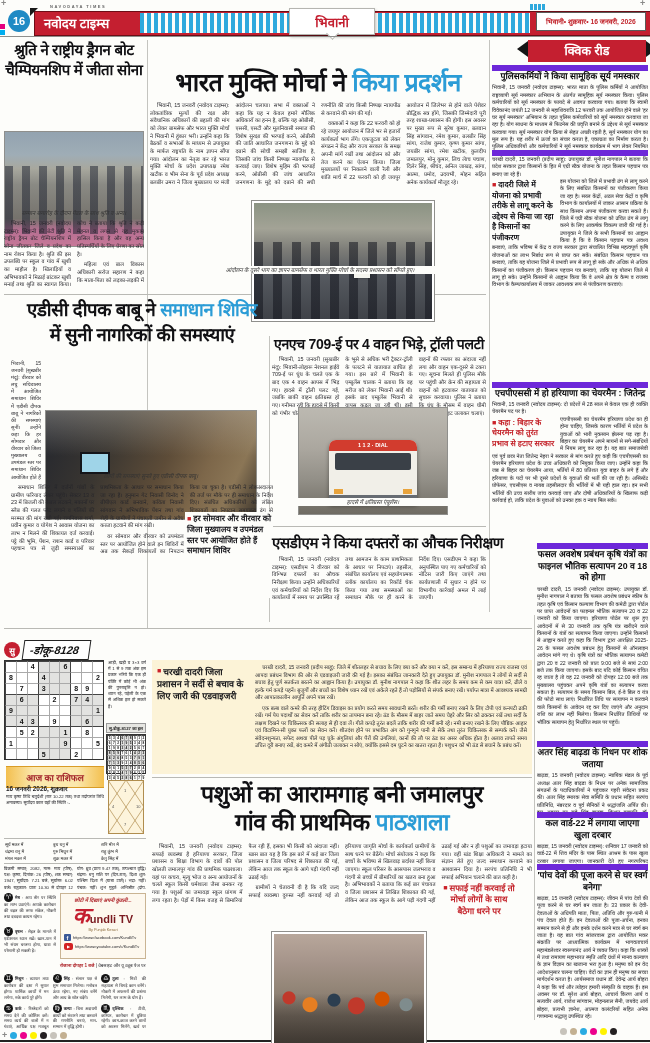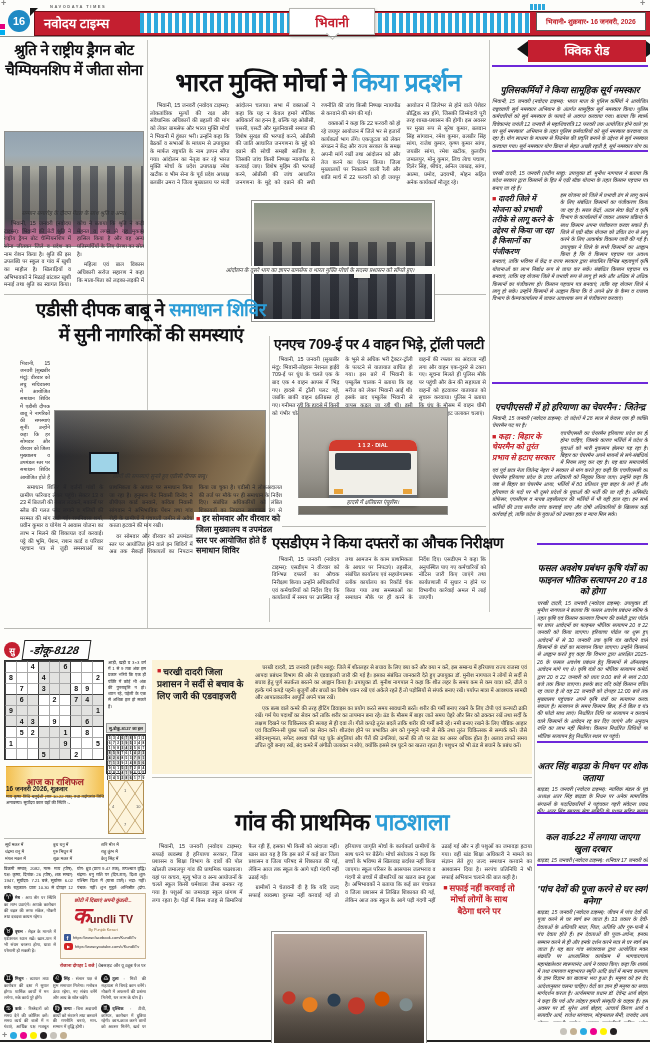--- a/index.html
+++ b/index.html
@@ -44,21 +44,21 @@
   .cold-banner { background:#d8312e; color:#fff; font-weight:bold; font-size:15px; display:flex; align-items:center; justify-content:center; letter-spacing:-0.2px; }
   .advisory { background:#fcf3d7; padding:4px 5px; overflow:hidden; }
   .advisory-sub { float:left; width:92px; font-size:9px; font-weight:bold; color:#17171a; line-height:1.35; margin:2px 6px 2px 0; }
 
   
   .qr { display:flex; flex-direction:column; }
   .qr-title { position:relative; margin:0 2px 3px 36px; background:#c41f30; color:#fff; font-weight:bold; font-size:12.5px; text-align:center; padding:2px 0 3px; }
   .qr-title::before, .qr-title::after { content:""; position:absolute; top:1px; border-style:solid; }
   .qr-title::before { left:-11px; border-width:8px 11px 8px 0; border-color:transparent #161616 transparent transparent; }
   .qr-title::after { right:-11px; border-width:8px 0 8px 11px; border-color:transparent transparent transparent #161616; }
-  .qr-item { overflow:hidden; padding-top:18px; border-top:2px solid #6d28d9;font-style:italic; }
+  .qr-item { overflow:hidden; padding-top:0; border-top:6px solid #6d28d9; }
   .qr-item:first-of-type { border-top:none; }
   .qr-head { font-size:8.8px; font-weight:bold; text-align:center; line-height:1.3; color:#0e0e10; margin-bottom:2px; }
   .qr-body { font-size:5.2px; line-height:1.42; text-align:justify; color:#26262b; }
   .qr-bullet { float:left; width:64px; margin:2px 4px 1px 0; font-size:7.8px; }
   .qr-indent { margin-left:45px; width:111px; }
 
   
   .photo-dragon { background:
     linear-gradient(180deg,#93a3b0 0%,#9fadb6 20%,#a8a89e 32%,#8a8a84 46%,#75726c 76%,#b66f92 86%,#c77898 100%); }
   .photo-dragon::before { content:""; position:absolute; left:0; right:0; top:30%; bottom:10%;
@@ -179,21 +179,21 @@
     <div class="abs body-sm cols-4" style="left:0;top:64px;width:336px;height:188px">
       <p>भिवानी, 15 जनवरी (नवोदय टाइम्स): लोकतांत्रिक मूल्यों की रक्षा और संवैधानिक अधिकारों की बहाली की मांग को लेकर बामसेफ और भारत मुक्ति मोर्चा ने भिवानी में हुंकार भरी। उन्होंने कहा कि बैठकों व सभाओं के माध्यम से उपायुक्त के मार्फत राष्ट्रपति के नाम ज्ञापन सौंपा गया। आंदोलन का नेतृत्व कर रहे भारत मुक्ति मोर्चा के प्रदेश उपाध्यक्ष रमेश खटीक व भीम सेना के पूर्व प्रदेश अध्यक्ष बलबीर उमरा ने जिला मुख्यालय पर मंजी आंदोलन चलाया। सभा में वक्ताओं ने कहा कि यह न केवल हमारे मौलिक अधिकारों का हनन है, बल्कि यह ओबीसी, एससी, एसटी और मूलनिवासी समाज की विशेष सुरक्षा की भरपाई करने, ओबीसी की जाति आधारित जनगणना के मुद्दे को दबाने की सोची समझी साजिश है, जिसकी जांच किसी निष्पक्ष न्यायपीठ से करवाई जाए। विशेष मुहिम की भरपाई करने, ओबीसी की जांच आधारित जनगणना के मुद्दे को दबाने की सधी रणनीति की जांच किसी निष्पक्ष न्यायपीठ से करवाने की मांग की गई।</p>
       <p>वक्ताओं ने कहा कि 22 फरवरी को हो रहे जयपुर आयोजन में जिले भर से हजारों कार्यकर्ता भाग लेंगे। एकजुटता को लेकर संगठन ने केंद्र और राज्य सरकार के समक्ष अपनी मांगें रखीं तथा आंदोलन को और तेज करने का ऐलान किया। जिला मुख्यालयों पर निकलने वाली रैली और शांति मार्च में 22 फरवरी को ही जयपुर आयोजन में जिलेभर से होने वाले पेशेवर बौद्धिक सत्र होंगे, जिसकी जिम्मेदारी पूरी तरह शाखा-प्रशासन की होगी। इस अवसर पर मुख्य रूप से सुरेश कुमार, बलवान सिंह सांगवान, रमेश कुमार, बलबीर सिंह सांगा, राजेश कुमार, कृष्ण कुमार सांगा, जयबीर सांगा, रमेश खटीक, कुलदीप जमालपुर, मोनू कुमार, लिच लेाच पचाण, दिलेर सिंह, श्रीचंद, अनिल जाखड़, सांगा, आत्मा, प्रमोद, उदयभी, मोहन सहित अनेक कार्यकर्ता मौजूद रहे।</p>
     </div>
     <div class="ph photo-protest abs" style="left:102px;top:104px;width:182px;height:120px;border:2px solid #fff;outline:1px solid #8f8f8c">
         <span class="paper"></span>
       </div>
     <div class="abs caption" style="left:40px;top:228px;width:260px;background:#fdfdfa">आंदोलन के दूसरे भाग का ज्ञापन बामसेफ व भारत मुक्ति मोर्चा के सदस्य प्रशासन को सौंपते हुए।</div>
   </div>
 
-  <div class="abs" style="left:20px;top:298px;width:262px;height:326px">
+  <div class="abs" style="left:11px;top:298px;width:262px;height:326px">
     <h2 class="hl head-samadhan ctr"><span>एडीसी दीपक बाबू ने </span><span class="blue">समाधान शिविर</span><br><span>में सुनी नागरिकों की समस्याएं</span></h2>
     <div class="abs body-sm" style="left:0;top:62px;width:30px;height:120px;font-size:5px">भिवानी, 15 जनवरी (सुखबीर मंदू): वीरवार को लघु सचिवालय में आयोजित समाधान शिविर में एडीसी दीपक बाबू ने नागरिकों की समस्याएं सुनीं। उन्होंने कहा कि हर सोमवार और वीरवार को जिला मुख्यालय व उपमंडल स्तर पर समाधान शिविर आयोजित होते हैं जिनमें नागरिक अपनी समस्याएं रख सकते हैं।</div>
     <div class="ph photo-meeting abs" style="left:34px;top:62px;width:212px;height:110px">
         <span class="screen"></span>
       </div>
     <div class="abs caption" style="left:34px;top:174px;width:212px">लोगों की समस्याएं सुनते हुए एडीसी दीपक बाबू।</div>
     <div class="abs body-sm cols-3" style="left:0;top:186px;width:262px;height:138px">
       <p>समाधान शिविर में दर्जनों गांवों के ग्रामीण फरियाद लेकर पहुंचे। सेक्टर 13 व 23 में बिजली की केबल लटकने, मकानों पर स्लैब की गलत प्लेट लगाने व गलियों की मरम्मत की मांग रखी गई। रामनिवास शर्मा, प्रवीन कुमार व योगेश ने आवास योजना का लाभ न मिलने की शिकायत दर्ज करवाई। पट्टे की भूमि, पेंशन, राशन कार्ड व परिवार पहचान पत्र से जुड़ी समस्याओं का प्राथमिकता के आधार पर समाधान किया जा रहा है। हनुमान गेट निवासी विनोद ने बीपीएल कार्ड बनवाने, कविता निवासी सांगवान ने अभिभाविक पेंशन तथा गांव रोही के ग्रामीणों ने पंचायती जमीन से अवैध कब्जा हटवाने की मांग रखी।</p>
       <p>वर सोमवार और वीरवार को उपमंडल स्तर पर आयोजित होने वाले इन शिविरों में अब तक सैकड़ों शिकायतों का निपटान किया जा चुका है। एडीसी ने लोकअदालत की तर्ज पर मौके पर ही समाधान के निर्देश दिए। संबंधित अधिकारियों को लंबित शिकायतों का निपटान समयबद्ध ढंग से करने तथा समस्याओं का समाधान मौके पर ही किए जाने के निर्देश भी दिए गए। उन्होंने कहा कि सरकार का उद्देश्य है कि आमजन की समस्याओं का समाधान उनके घर-द्वार के समीप ही हो सके।</p>
     </div>
@@ -228,21 +228,21 @@
     <div class="advisory abs" style="left:0;top:28px;width:380px;height:114px">
       <div class="advisory-sub"><span class="bsq">■</span><span>चरखी दादरी जिला प्रशासन ने सर्दी से बचाव के लिए जारी की एडवाइजरी</span></div>
       <div class="body-sm" style="font-size:5.3px">
         <p>चरखी दादरी, 15 जनवरी (प्रदीप साहू): जिले में शीतलहर से बचाव के लिए क्या करें और क्या न करें, इस सम्बन्ध में हरियाणा राज्य राजस्व एवं आपदा प्रबंधन विभाग की ओर से एडवाइजरी जारी की गई है। इसका संबंधित जानकारी देते हुए उपायुक्त डॉ. मुनीश नागपाल ने लोगों से सर्दी से बचाव हेतु पूर्ण सतर्कता बरतने का आह्वान किया है। उपायुक्त डॉ. मुनीश नागपाल ने कहा कि शीत लहर के समय कम से कम यात्रा करें, ढीले व हल्के गर्म कपड़े पहनें। बुजुर्गों और बच्चों का विशेष ध्यान रखें एवं अकेले रहते हैं तो पड़ोसियों से संपर्क बनाए रखें। पर्याप्त मात्रा में आवश्यक सामग्री और आपातकालीन आपूर्ति अपने पास रखें।</p>
         <p>एक बल्ब वाले कमरे की तरह हीटिंग डिवाइस का प्रयोग करते समय सावधानी बरतें। शरीर की गर्मी बनाए रखने के लिए टोपी एवं कनपटी ढकी रखें। गर्म पेय पदार्थों का सेवन करें ताकि शरीर का तापमान बना रहे। ठंड के मौसम में बाहर जाते समय चेहरे और सिर को ढककर रखें तथा सर्दी के लक्षण दिखने पर चिकित्सक की सलाह से ही दवा लें। गीले कपड़े तुरंत बदलें ताकि शरीर की गर्मी बनी रहे। नमी बनाए रखने के लिए पौष्टिक आहार एवं विटामिन-सी युक्त फलों का सेवन करें। शीतदंश होने पर प्रभावित अंग को गुनगुने पानी से सेकें तथा तुरंत चिकित्सक से सम्पर्क करें। जैसे संवेदनशुन्यता, सफेद अथवा पीले पड़ चुके अंगुलियां और पैरों की उंगलियां, कानों की लौ पर ठंड का असर अधिक होता है। अलाव तापते समय उचित दूरी बनाए रखें, बंद कमरे में अंगीठी जलाकर न सोएं, क्योंकि इससे दम घुटने का खतरा रहता है। पशुधन को भी ठंड से बचाने के प्रबंध करें।</p>
       </div>
     </div>
   </div>
 
   <div class="abs" style="left:152px;top:781px;width:380px;height:239px">
-    <h1 class="hl head-school ctr"><br>
+    <h1 class="hl head-school ctr"><span>पशुओं का आरामगाह बनी जमालपुर</span><br>
       <span>गांव की प्राथमिक </span><span class="blue">पाठशाला</span></h1>
     <div class="abs body-sm cols-4" style="left:0;top:62px;width:380px;height:176px">
       <p>भिवानी, 15 जनवरी (नवोदय टाइम्स): सफाई व्यवस्था है हरियाणा सरकार, जिला प्रशासन व शिक्षा विभाग के दावों की पोल खोलती जमालपुर गांव की प्राथमिक पाठशाला। यहां पर कचरा, मृत्यु भोज व अन्य आयोजनों के चलते स्कूल किसी धर्मशाला जैसा बनकर रह गया है। पशुओं का जमावड़ा स्कूल प्रांगण में लगा रहता है। पेड़ों में किस वजह से बिमारियां फैल रही हैं, इसका भी किसी को अंदाजा नहीं। खास बात यह है कि इस बारे में कई बार जिला प्रशासन व जिला परिषद से शिकायत की गई, लेकिन आज तक स्कूल के आगे पड़ी गंदगी नहीं उठाई गई।</p>
       <p>ग्रामीणों ने चेतावनी दी है कि यदि जल्द सफाई व्यवस्था दुरुस्त नहीं करवाई गई तो हरियाणा जागृति मोर्चा के कार्यकर्ता ग्रामीणों के साथ धरने पर बैठेंगे। मोर्चा संयोजक ने कहा कि बच्चों के भविष्य से खिलवाड़ बर्दाश्त नहीं किया जाएगा। स्कूल परिसर के आसपास जलभराव व गंदगी से बच्चों में बीमारियों का खतरा बना हुआ है। अभिभावकों ने बताया कि कई बार पंचायत व जिला प्रशासन से लिखित शिकायत की गई, लेकिन आज तक स्कूल के आगे पड़ी गंदगी नहीं उठाई गई और न ही पशुओं का जमावड़ा हटाया गया। वहीं खंड शिक्षा अधिकारी ने मामले का संज्ञान लेते हुए जल्द समाधान करवाने का आश्वासन दिया है। सरपंच प्रतिनिधि ने भी सफाई अभियान चलाने की बात कही है।</p>
     </div>
     <div class="ph photo-children abs" style="left:120px;top:96px;width:154px;height:118px;border:2px solid #fff;outline:1px solid #8f8f8c"></div>
     <div class="abs bullet-note ctr" style="left:288px;top:100px;width:78px;height:94px;background:#fdfdfa;font-size:8.5px;color:#c4242b;padding:2px"><span class="bsq">■</span><span>सफाई नहीं करवाई तो मोर्चा लोगों के साथ बैठेगा धरने पर</span></div>
   </div>
 
   <div class="abs qr" style="left:492px;top:40px;width:156px;height:982px">
@@ -453,21 +453,21 @@
       <div style="display: flex; align-items: center; justify-content: center; font-weight: bold; border-top: 0.5px solid rgb(170, 170, 170); border-left: 0.5px solid rgb(170, 170, 170);">4</div>
       <div style="display: flex; align-items: center; justify-content: center; font-weight: bold; border-top: 0.5px solid rgb(170, 170, 170); border-left: 0.5px solid rgb(170, 170, 170);">5</div>
       <div style="display: flex; align-items: center; justify-content: center; font-weight: bold; border-top: 0.5px solid rgb(170, 170, 170); border-left: 1px solid rgb(68, 68, 68); background: rgb(226, 226, 224);">2</div>
       <div style="display: flex; align-items: center; justify-content: center; font-weight: bold; border-top: 0.5px solid rgb(170, 170, 170); border-left: 0.5px solid rgb(170, 170, 170); background: rgb(226, 226, 224);">8</div>
       <div style="display: flex; align-items: center; justify-content: center; font-weight: bold; border-top: 0.5px solid rgb(170, 170, 170); border-left: 0.5px solid rgb(170, 170, 170); background: rgb(226, 226, 224);">6</div>
       <div style="display: flex; align-items: center; justify-content: center; font-weight: bold; border-top: 0.5px solid rgb(170, 170, 170); border-left: 1px solid rgb(68, 68, 68);">1</div>
       <div style="display: flex; align-items: center; justify-content: center; font-weight: bold; border-top: 0.5px solid rgb(170, 170, 170); border-left: 0.5px solid rgb(170, 170, 170);">7</div>
       <div style="display: flex; align-items: center; justify-content: center; font-weight: bold; border-top: 0.5px solid rgb(170, 170, 170); border-left: 0.5px solid rgb(170, 170, 170);">9</div>
     </div>
 
-  <div class="abs horo-bar" style="left:6px;top:766px;width:98px;height:31px">
+  <div class="abs horo-bar" style="left:6px;top:766px;width:98px;height:22px">
       <span>आज का राशिफल</span>
     </div>
   <div class="abs" style="left:108px;top:780px;width:36px;height:54px">
     <svg width="36" height="54" viewBox="0 0 36 54" style="display:block">
       <rect x="0.5" y="0.5" width="35" height="53" fill="#fdf4dc" stroke="#b08d4e"></rect>
       <line x1="0" y1="0" x2="36" y2="54" stroke="#b08d4e" stroke-width="0.7"></line>
       <line x1="36" y1="0" x2="0" y2="54" stroke="#b08d4e" stroke-width="0.7"></line>
       <polygon points="18,0 36,27 18,54 0,27" fill="none" stroke="#b08d4e" stroke-width="0.7"></polygon>
     </svg>
     <span class="abs" style="left:16px;top:8px;font-size:4px;color:#555">1</span>

